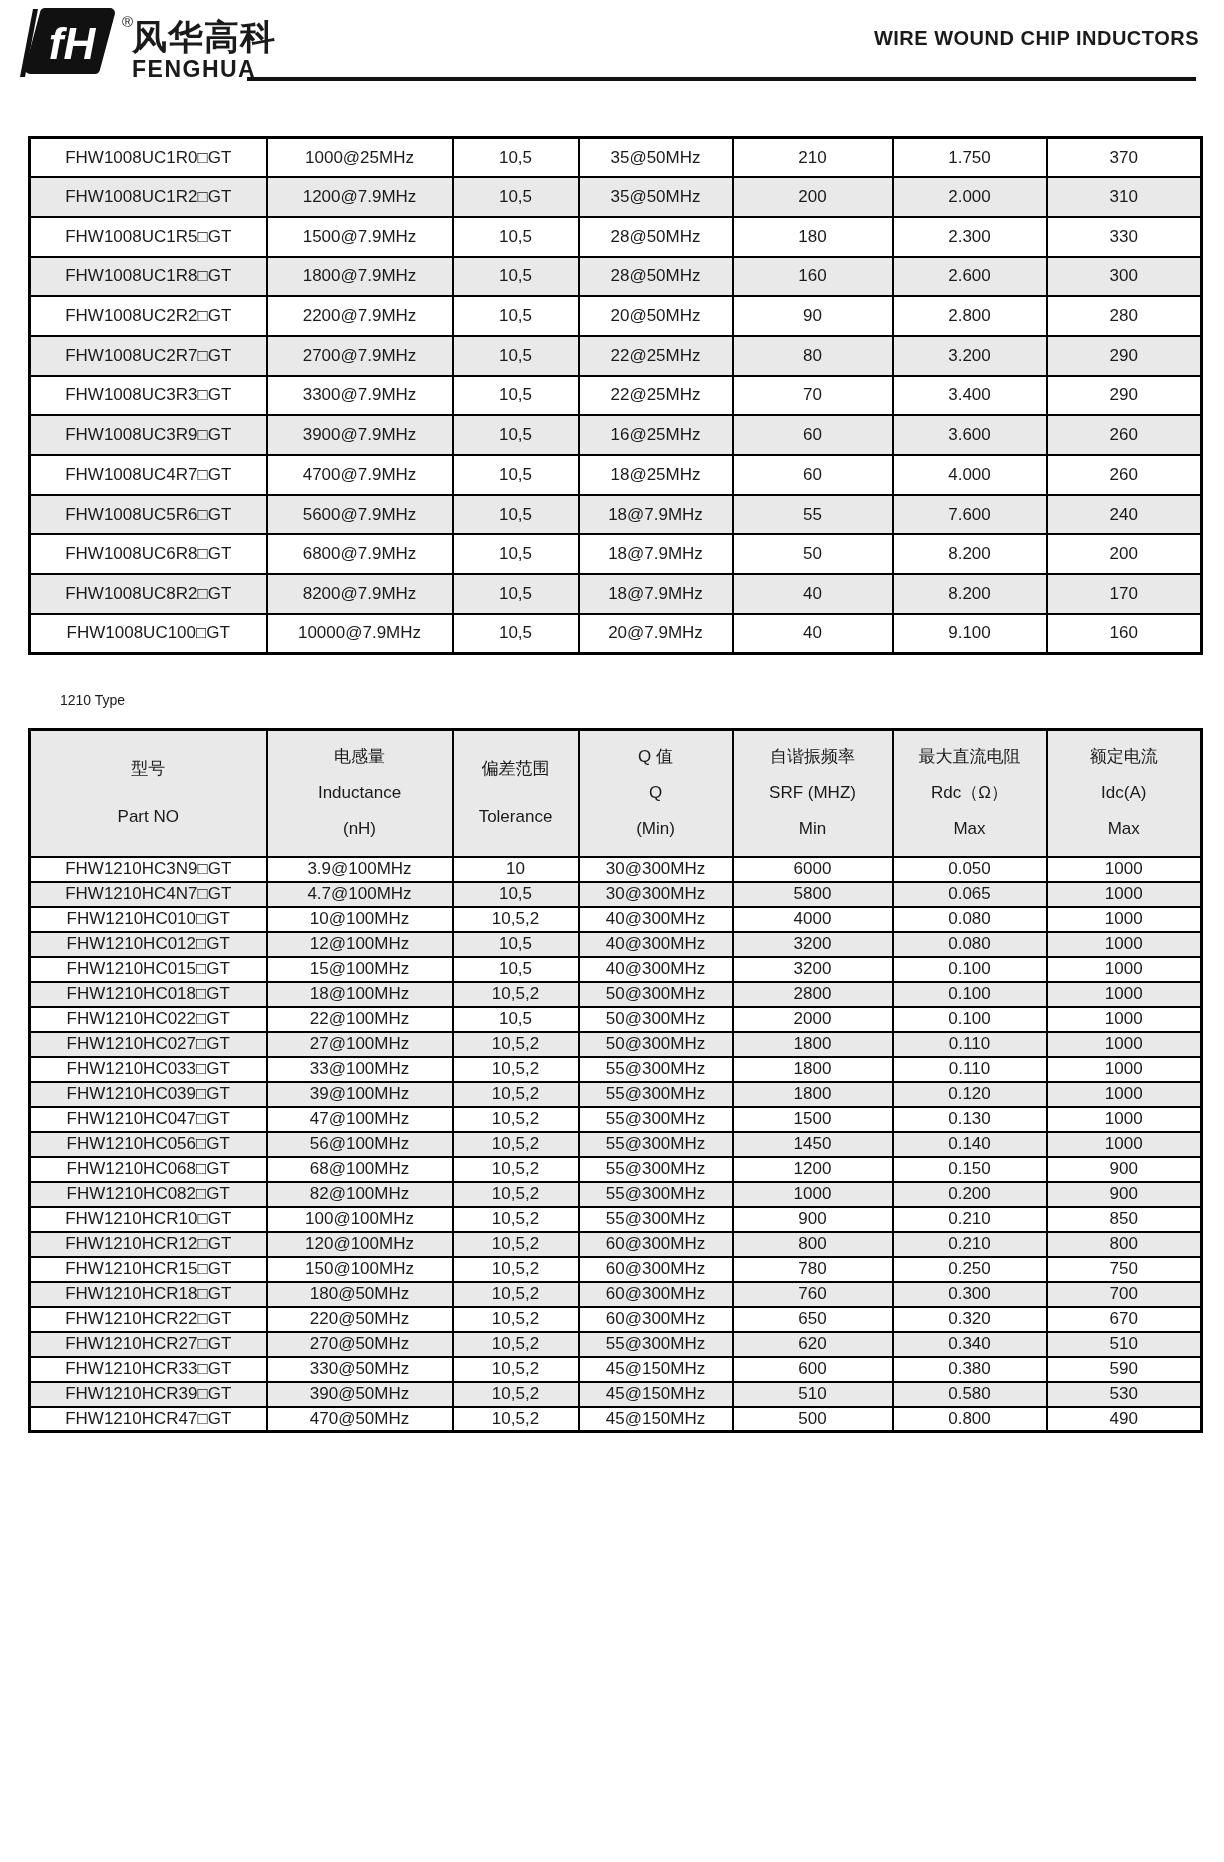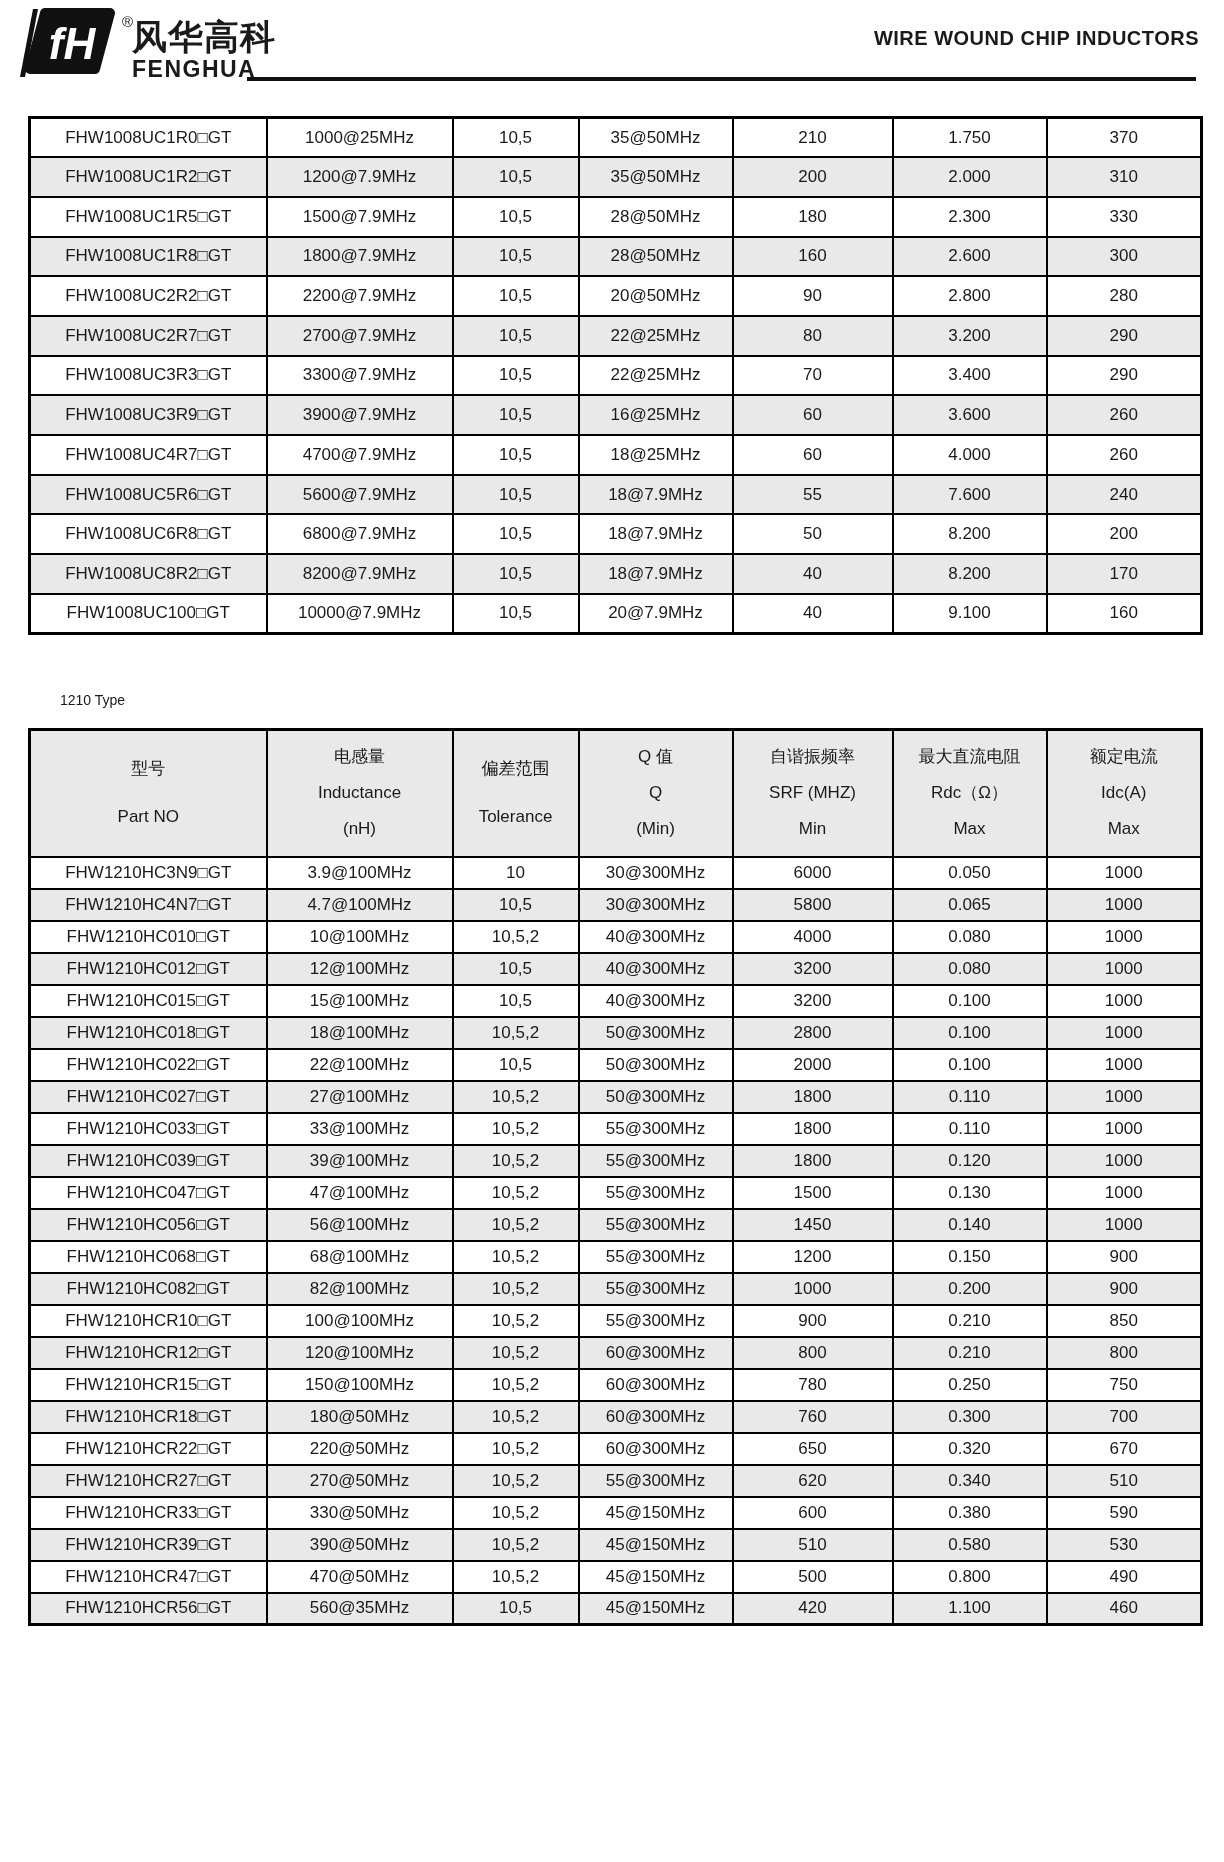--- a/index.html
+++ b/index.html
@@ -15,30 +15,30 @@
   #logo-en{font-size:23px;font-weight:700;letter-spacing:1.5px;line-height:1.05;}
   #page-title{position:absolute;top:27px;right:25px;font-size:20px;font-weight:700;letter-spacing:0.5px;}
   #head-rule{position:absolute;top:77px;left:247px;right:28px;height:4px;background:#111;}
 
   
   table{border-collapse:collapse;table-layout:fixed;width:1172px;background:#fff;}
   table, td, th{border:2px solid #000;}
   table{border-width:3px;}
   td,th{padding:0;text-align:center;vertical-align:middle;font-size:17px;font-weight:400;overflow:hidden;white-space:nowrap;}
 
-  #table-1008-wrap{position:absolute;left:28px;top:116px;border-radius:14px;}
+  #table-1008-wrap{position:absolute;left:28px;top:136px;border-radius:14px;}
   #table-1008 tbody tr{height:39.7px;}
   #table-1008 tbody tr:nth-child(even) td{background:#e9e9e9;}
 
   #section-1210-label{position:absolute;left:60px;top:692px;font-size:14px;}
 
   #table-1210-wrap{position:absolute;left:28px;top:728px;}
   #table-1210 thead tr{height:127px;}
   #table-1210 thead th{background:#e9e9e9;}
-  #table-1210 tbody tr{height:32px;}
+  #table-1210 tbody tr{height:25px;}
   #table-1210 tbody tr:nth-child(even) td{background:#e9e9e9;}
 
   .hdr{display:flex;flex-direction:column;justify-content:space-evenly;height:123px;}
   .hdr-line{line-height:1.2;}
 
   col.c1{width:237px;} col.c2{width:186px;} col.c3{width:126px;}
   col.c4{width:154px;} col.c5{width:160px;} col.c6{width:154px;} col.c7{width:155px;}
 </style>
 </head>
 <body>
@@ -461,26 +461,17 @@
           </tr>
           <tr>
             <td>FHW1210HCR47□GT</td>
             <td>470@50MHz</td>
             <td>10,5,2</td>
             <td>45@150MHz</td>
             <td>500</td>
             <td>0.800</td>
             <td>490</td>
           </tr>
-          <tr>
-            <td>FHW1210HCR56□GT</td>
-            <td>560@35MHz</td>
-            <td>10,5</td>
-            <td>45@150MHz</td>
-            <td>420</td>
-            <td>1.100</td>
-            <td>460</td>
-          </tr>
         </tbody>
     </table>
   </div>
 
 </div>
 
 </body></html>

